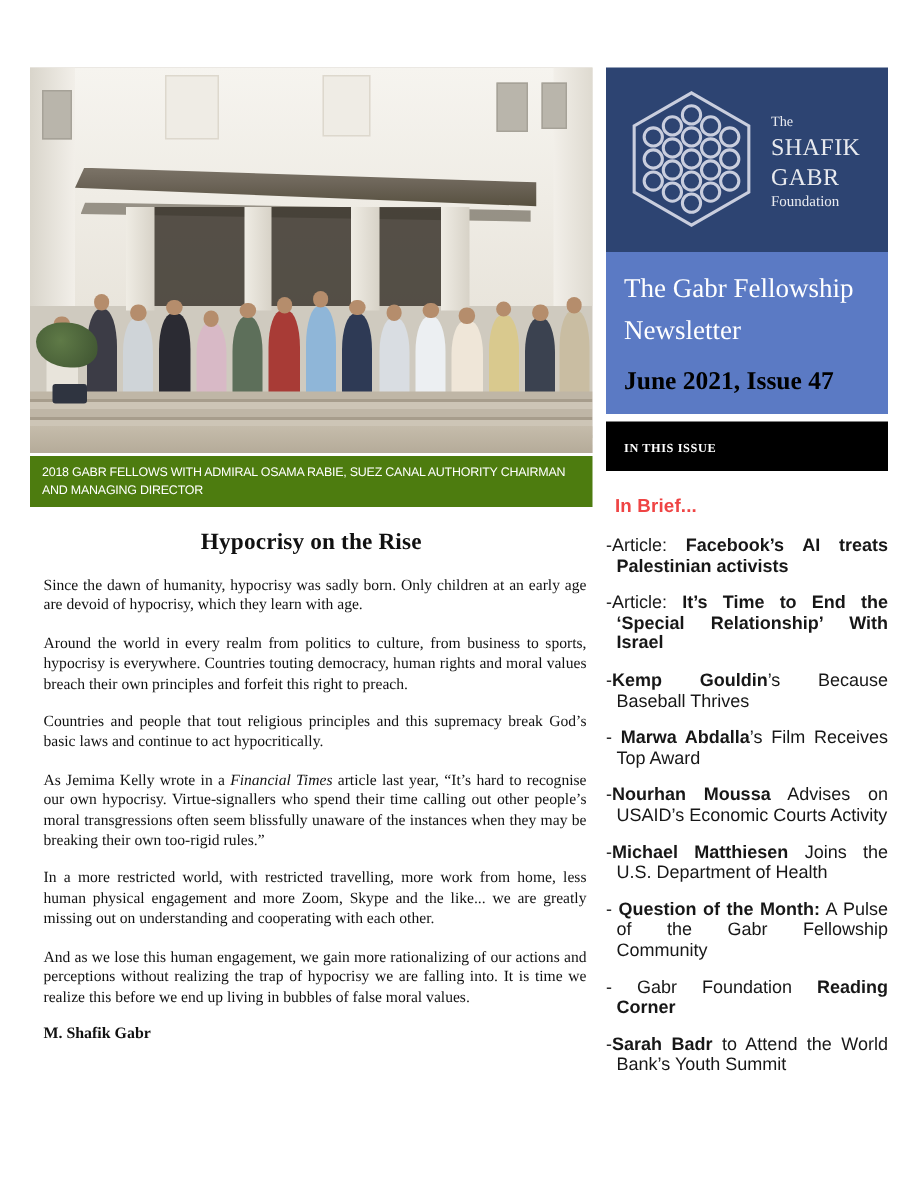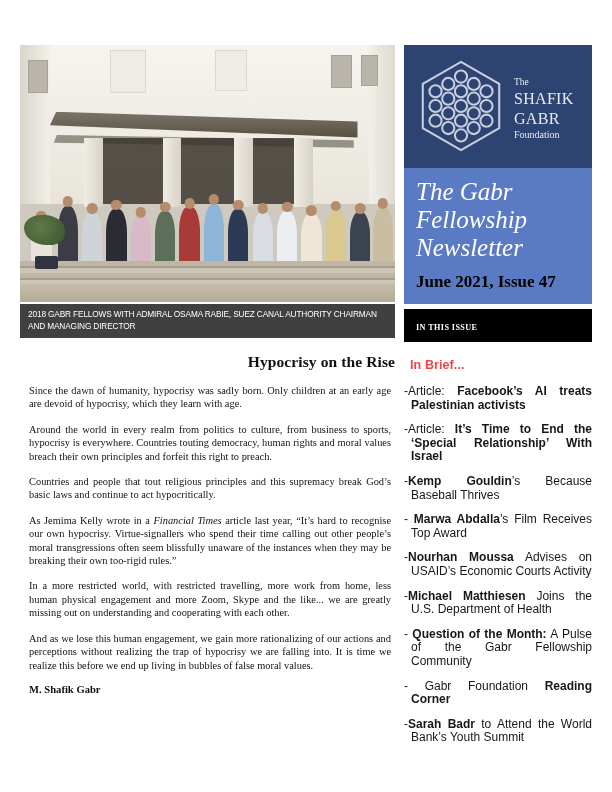--- a/index.html
+++ b/index.html
@@ -134,36 +134,36 @@
     left: 4%;
     bottom: 13%;
     width: 6%;
     height: 5%;
     background: #2f3440;
     border-radius: 2px;
   }
 
   .caption-bar {
     width: 375px;
-    background: #404040;
+    background: #4d7c0f;
     box-sizing: border-box;
     padding: 5px 8px 6px 8px;
     margin-top: 2px;
   }
   .caption-bar .cap-text {
     color: #ffffff;
     font-family: "Liberation Sans", sans-serif;
     font-size: 8.3px;
     line-height: 11.5px;
     letter-spacing: -0.15px;
     font-weight: 400;
   }
 
   .article-title {
-    text-align: right;
+    text-align: center;
     font-family: "Liberation Serif", serif;
     font-weight: bold;
     font-size: 15.5px;
     color: #111111;
     margin: 15px 0 13px 0;
     letter-spacing: .1px;
   }
 
   .body-col { width: 362px; margin-left: 9px; }
   .body-p {
@@ -217,24 +217,23 @@
 
   .title-block {
     width: 188px;
     background: #5b7ac4;
     box-sizing: border-box;
     padding: 10px 10px 12px 12px;
   }
   .nl-title {
     color: #ffffff;
     font-family: "Liberation Serif", serif;
-    font-size: 25px;
+    font-size: 18px;
     line-height: 28px;
     font-weight: 400;
-    font-style: italic;
   }
   .nl-issue {
     color: #000000;
     font-family: "Liberation Serif", serif;
     font-weight: bold;
     font-size: 17px;
     margin-top: 10px;
   }
 
   .issue-bar {

